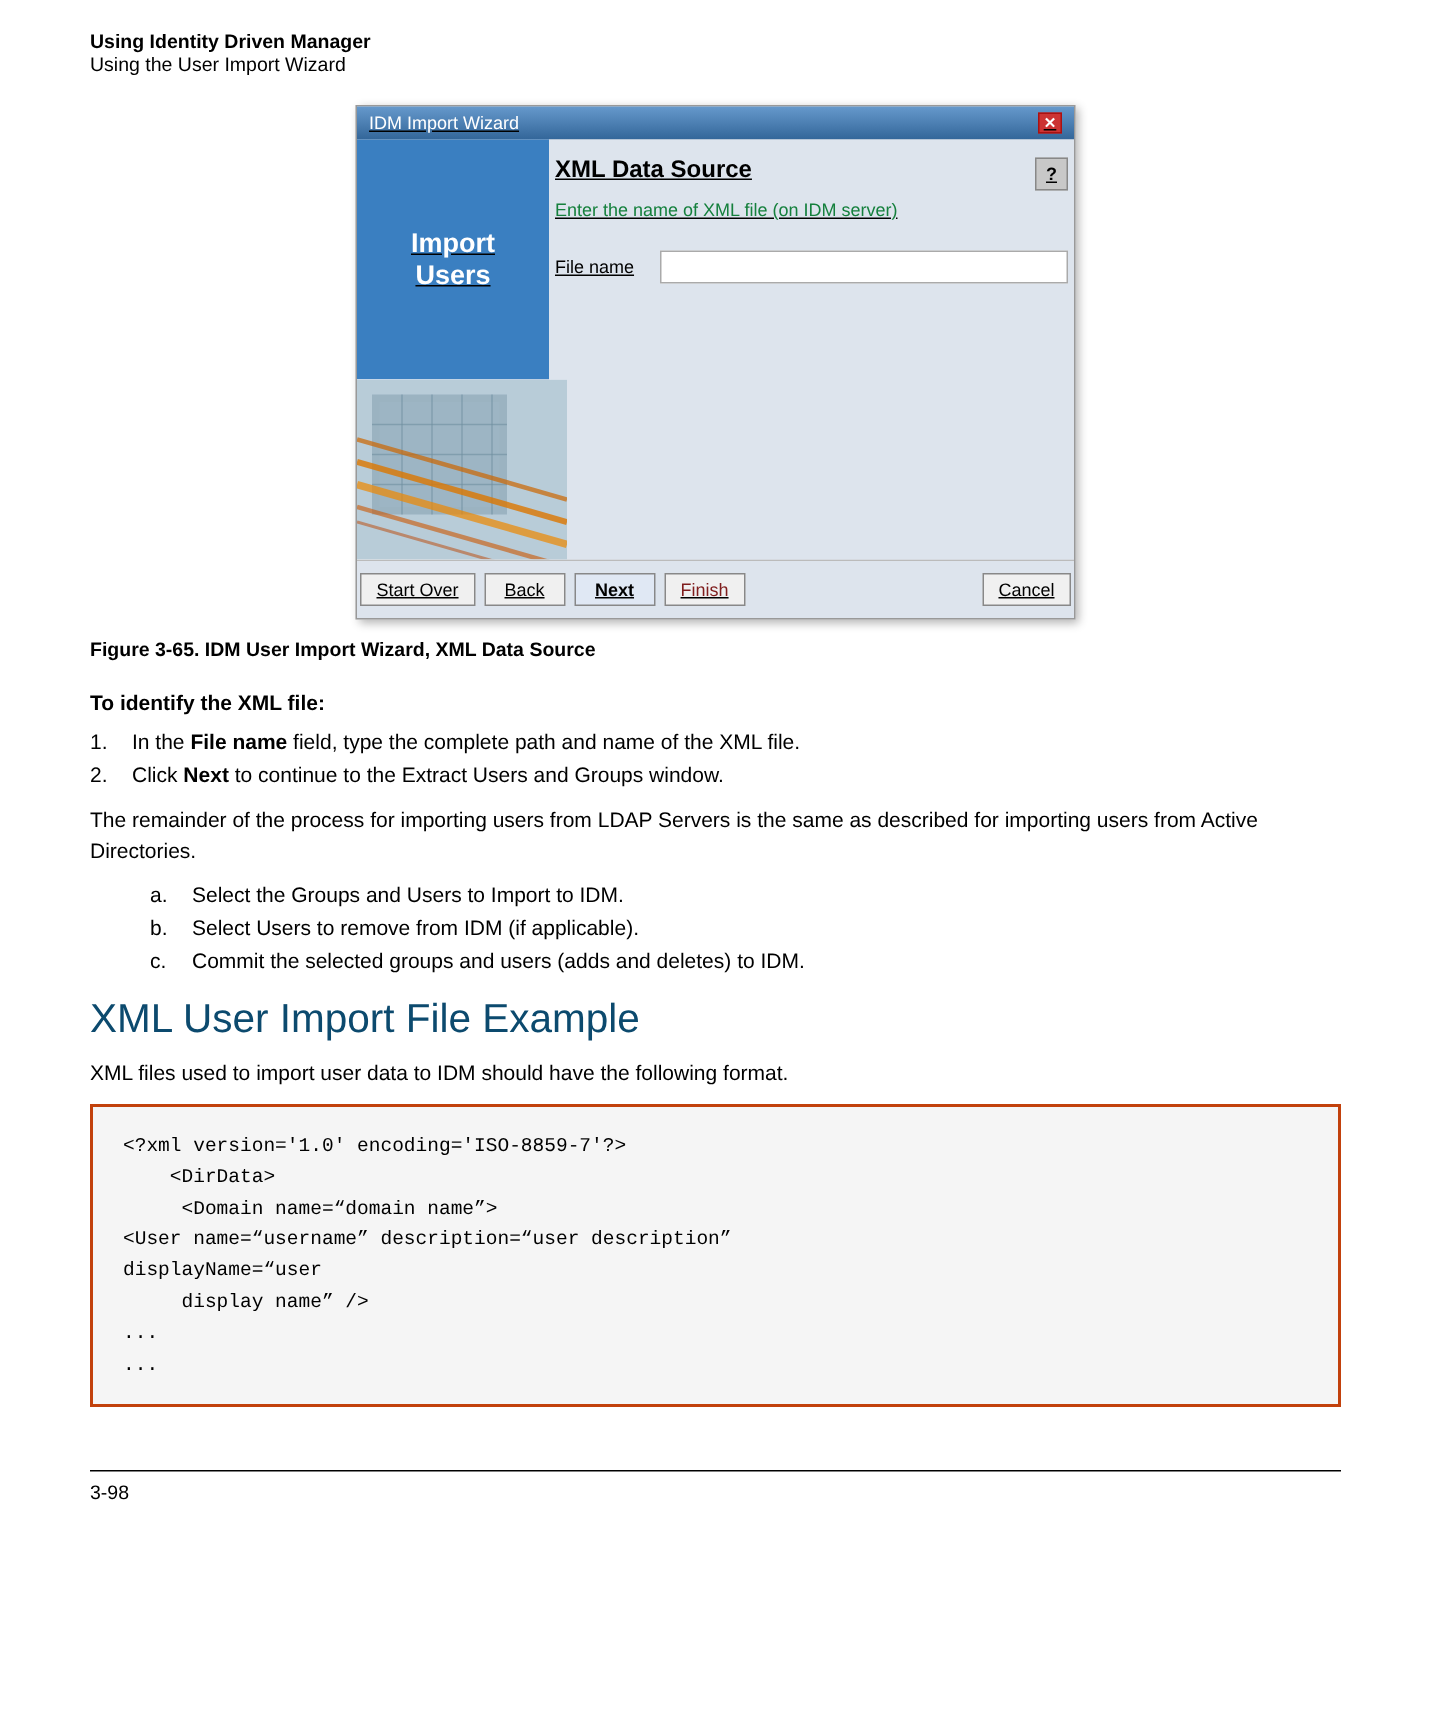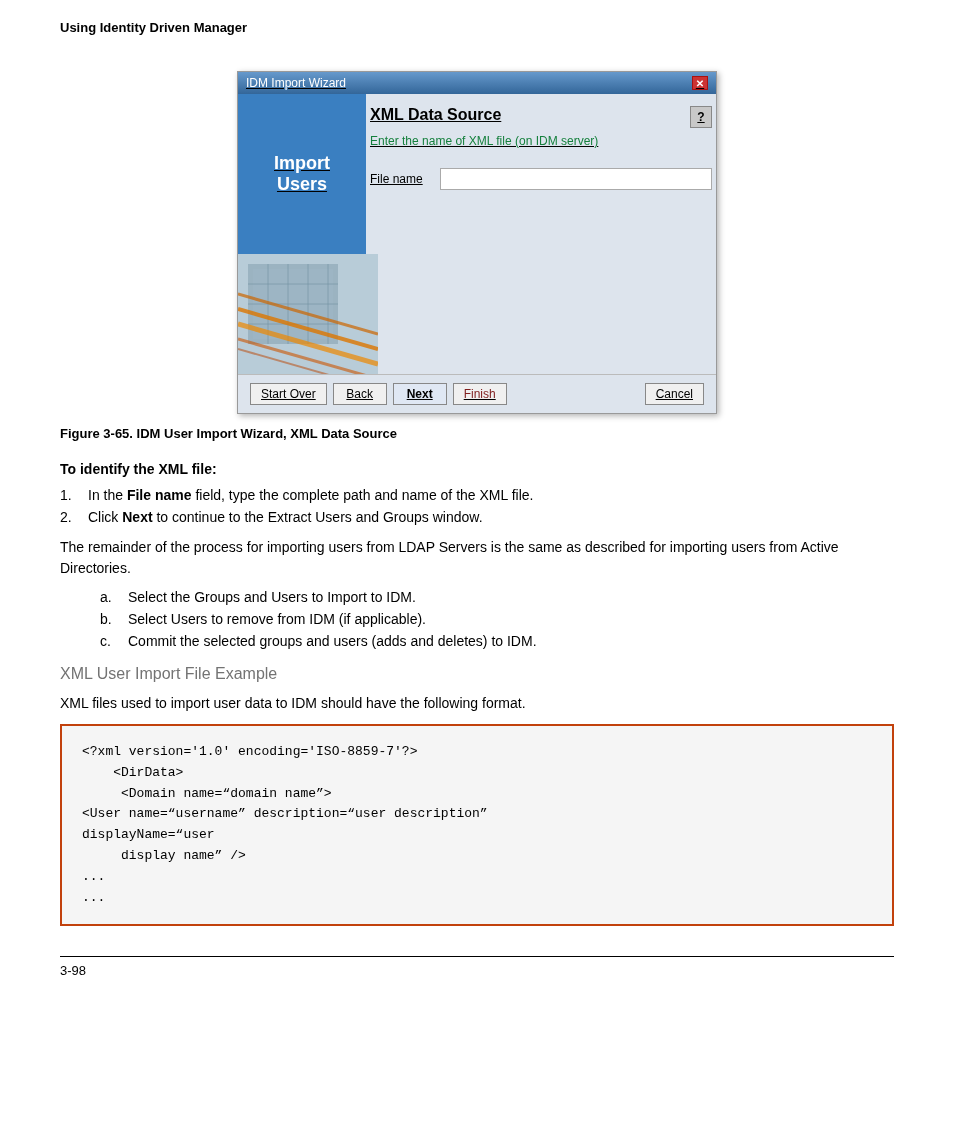--- a/index.html
+++ b/index.html
@@ -8,21 +8,21 @@
       font-family: Arial, sans-serif;
       font-size: 14px;
       color: #000;
       width: 954px;
       min-height: 1145px;
       padding: 20px 60px 40px 60px;
     }
 
     
     .page-header {
-      margin-bottom: 36px;
+      margin-bottom: 20px;
     }
     .page-header .title-bold {
       font-weight: bold;
       font-size: 13px;
     }
     .page-header .subtitle {
       font-size: 13px;
     }
 
     
@@ -154,21 +154,21 @@
       border: 1px solid #aaa;
       background: #fff;
       padding: 2px 4px;
       font-size: 12px;
     }
 
     
     .dialog-footer {
       background: #dde4ed;
       border-top: 1px solid #bbb;
-      padding: 8px 12px;
+      padding: 8px 2px;
       display: flex;
       align-items: center;
       gap: 6px;
     }
     .footer-spacer { flex: 1; }
     .dialog-btn {
       padding: 3px 10px;
       font-size: 12px;
       background: #f0f0f0;
       border: 1px solid #888;
@@ -225,23 +225,23 @@
       font-size: 14px;
       display: flex;
       gap: 8px;
     }
     .alpha-list li .alpha {
       min-width: 20px;
     }
 
     
     .xml-section-title {
-      font-size: 16px;
+      font-size: 27px;
       font-weight: normal;
-      color: #737373;
+      color: #0c4a6e;
       margin-bottom: 10px;
       border-bottom: none;
     }
 
     
     .code-block {
       background: #f5f5f5;
       border: 2px solid #c2410c;
       font-family: 'Courier New', monospace;
       font-size: 13px;
@@ -250,30 +250,31 @@
       line-height: 1.6;
       white-space: pre;
     }
 
     
     .bold { font-weight: bold; }
 
     
     .page-footer {
       border-top: 1px solid #000;
-      margin-top: 30px;
+      margin-top: 42px;
       padding-top: 6px;
       font-size: 13px;
     }
   </style>
 </head>
 <body>
 
 <div class="page-header">
   <div class="title-bold">Using Identity Driven Manager</div>
+  <div class="subtitle">Using the User Import Wizard</div>
 </div>
 
 <div class="dialog-container">
   <div class="dialog-window">
 
     <div class="dialog-titlebar">
       <span class="dialog-titlebar-title">IDM Import Wizard</span>
       <button class="dialog-close-btn">✕</button>
     </div>
 

